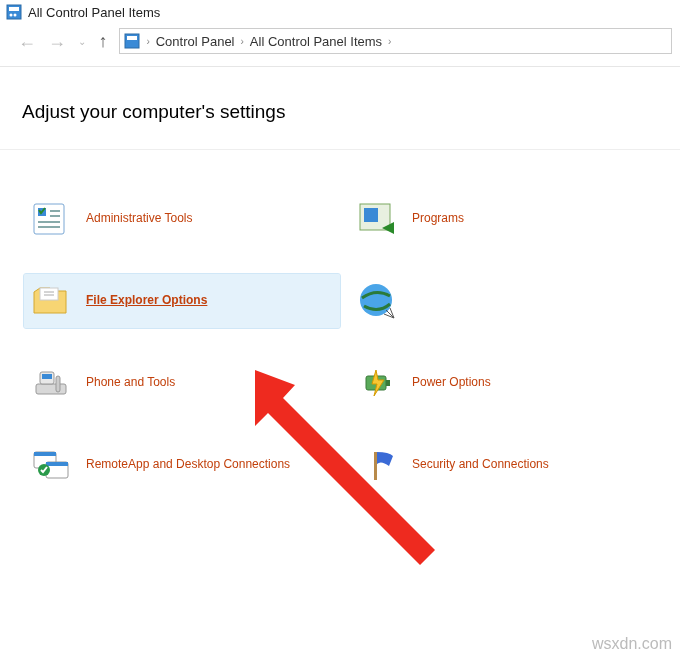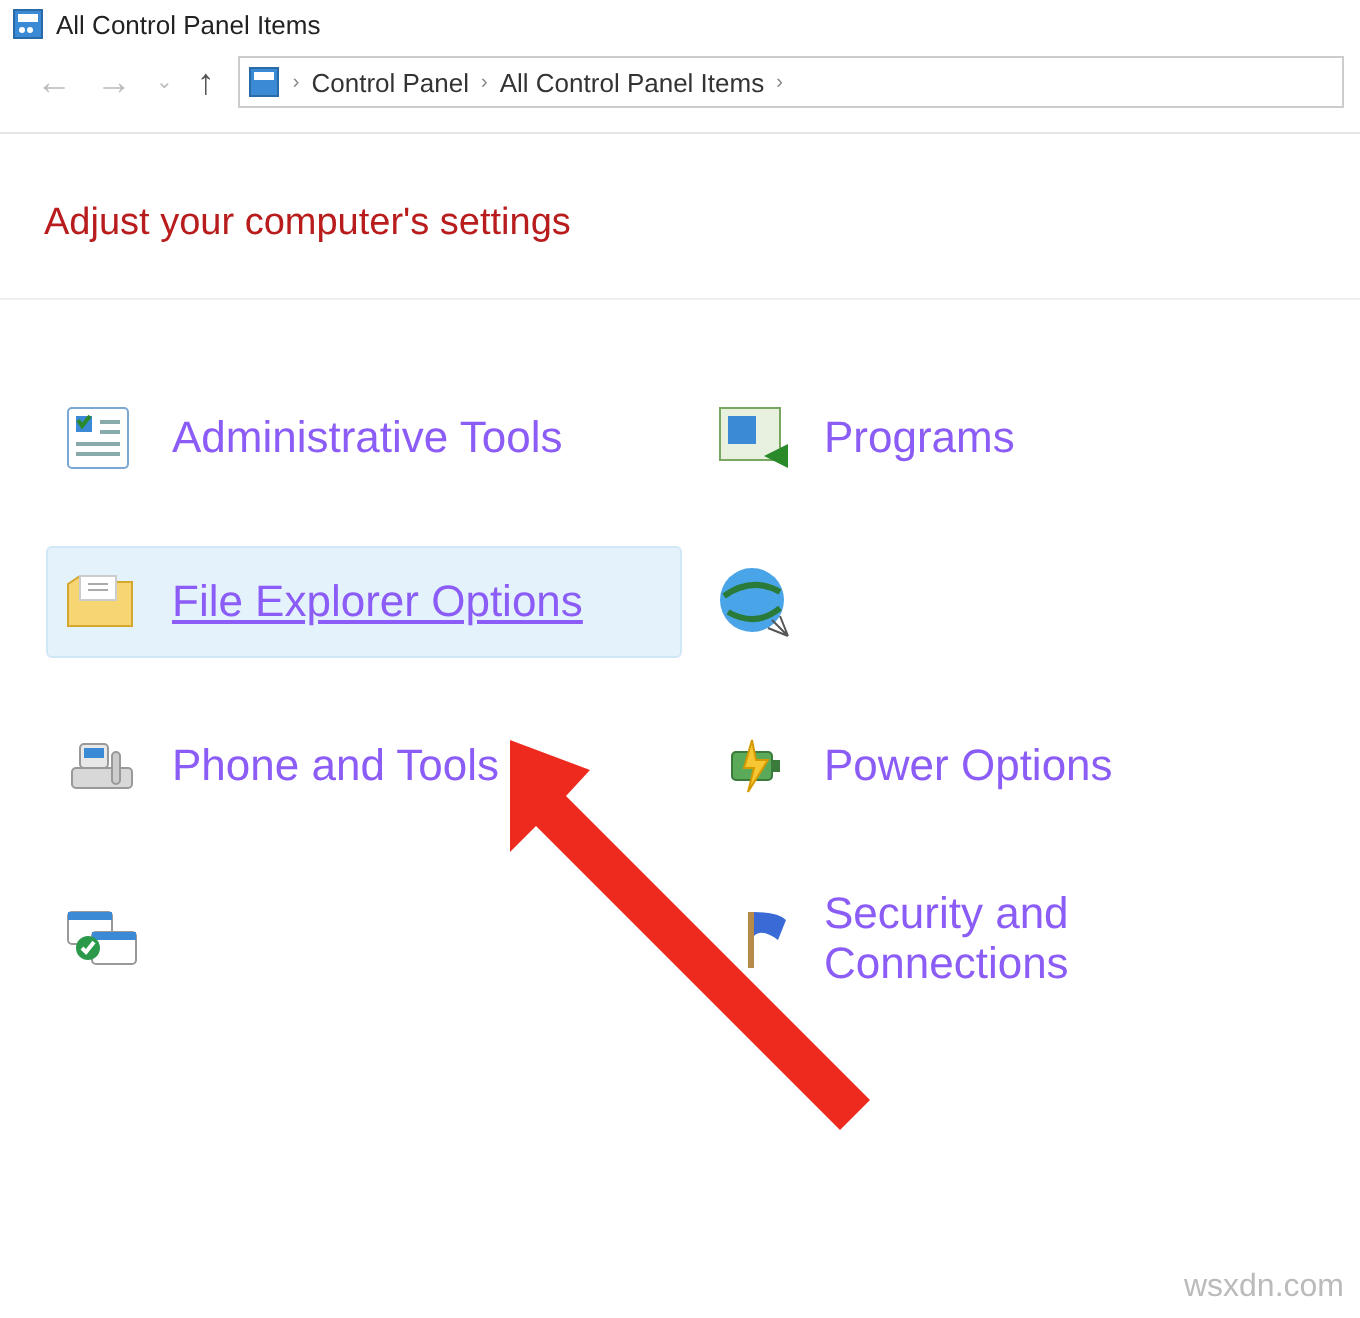--- a/index.html
+++ b/index.html
@@ -44,21 +44,21 @@
     height: 26px;
     padding: 0 4px;
     gap: 6px;
     font-size: 13px;
     color: #333;
   }
   .addrbar .sep { color: #888; font-size: 10px; }
   .heading-row {
     padding: 34px 0 26px 22px;
     font-size: 19px;
-    color: #b91c1c;
+    color: #000000;
     border-bottom: 1px solid #eee;
   }
   .items-area {
     padding: 42px 14px 0 24px;
     display: grid;
     grid-template-columns: 1fr 1fr;
     column-gap: 10px;
     row-gap: 28px;
   }
   .cp-item {
@@ -72,25 +72,25 @@
   .cp-item.selected {
     background: #e4f2fb;
     outline: 1px solid #d0e7f7;
   }
   .cp-item .icon {
     width: 42px;
     height: 42px;
     flex-shrink: 0;
   }
   .cp-item .label {
-    color: #8b5cf6;
-    font-size: 22px;
+    color: #c2410c;
+    font-size: 12px;
     line-height: 1.15;
   }
-  .cp-item.selected .label { text-decoration: underline; }
+  .cp-item.selected .label { text-decoration: underline; font-weight: bold; }
   
   .arrow-annotation {
     position: absolute;
     pointer-events: none;
     left: 225px;
     top: 350px;
     width: 260px;
     height: 260px;
   }
   .watermark {
@@ -197,20 +197,21 @@
 
   <div class="cp-item">
     <svg class="icon" viewBox="0 0 42 42">
       <rect x="4" y="8" width="22" height="16" rx="2" fill="#fff" stroke="#999"></rect>
       <rect x="4" y="8" width="22" height="4" fill="#3a8ad6"></rect>
       <rect x="16" y="18" width="22" height="16" rx="2" fill="#fff" stroke="#999"></rect>
       <rect x="16" y="18" width="22" height="4" fill="#3a8ad6"></rect>
       <circle cx="14" cy="26" r="6" fill="#2a9a4a"></circle>
       <path d="M11 26l2 2 4-5" stroke="#fff" stroke-width="2" fill="none"></path>
     </svg>
+    <span class="label">RemoteApp and Desktop Connections</span>
   </div>
 
   <div class="cp-item">
     <svg class="icon" viewBox="0 0 42 42">
       <rect x="18" y="8" width="3" height="28" fill="#b88a4a"></rect>
       <path d="M21 8q12 0 16 4l-4 10q-8-6-12-2z" fill="#3a6ad6"></path>
     </svg>
     <span class="label">Security and Connections</span>
   </div>
 

